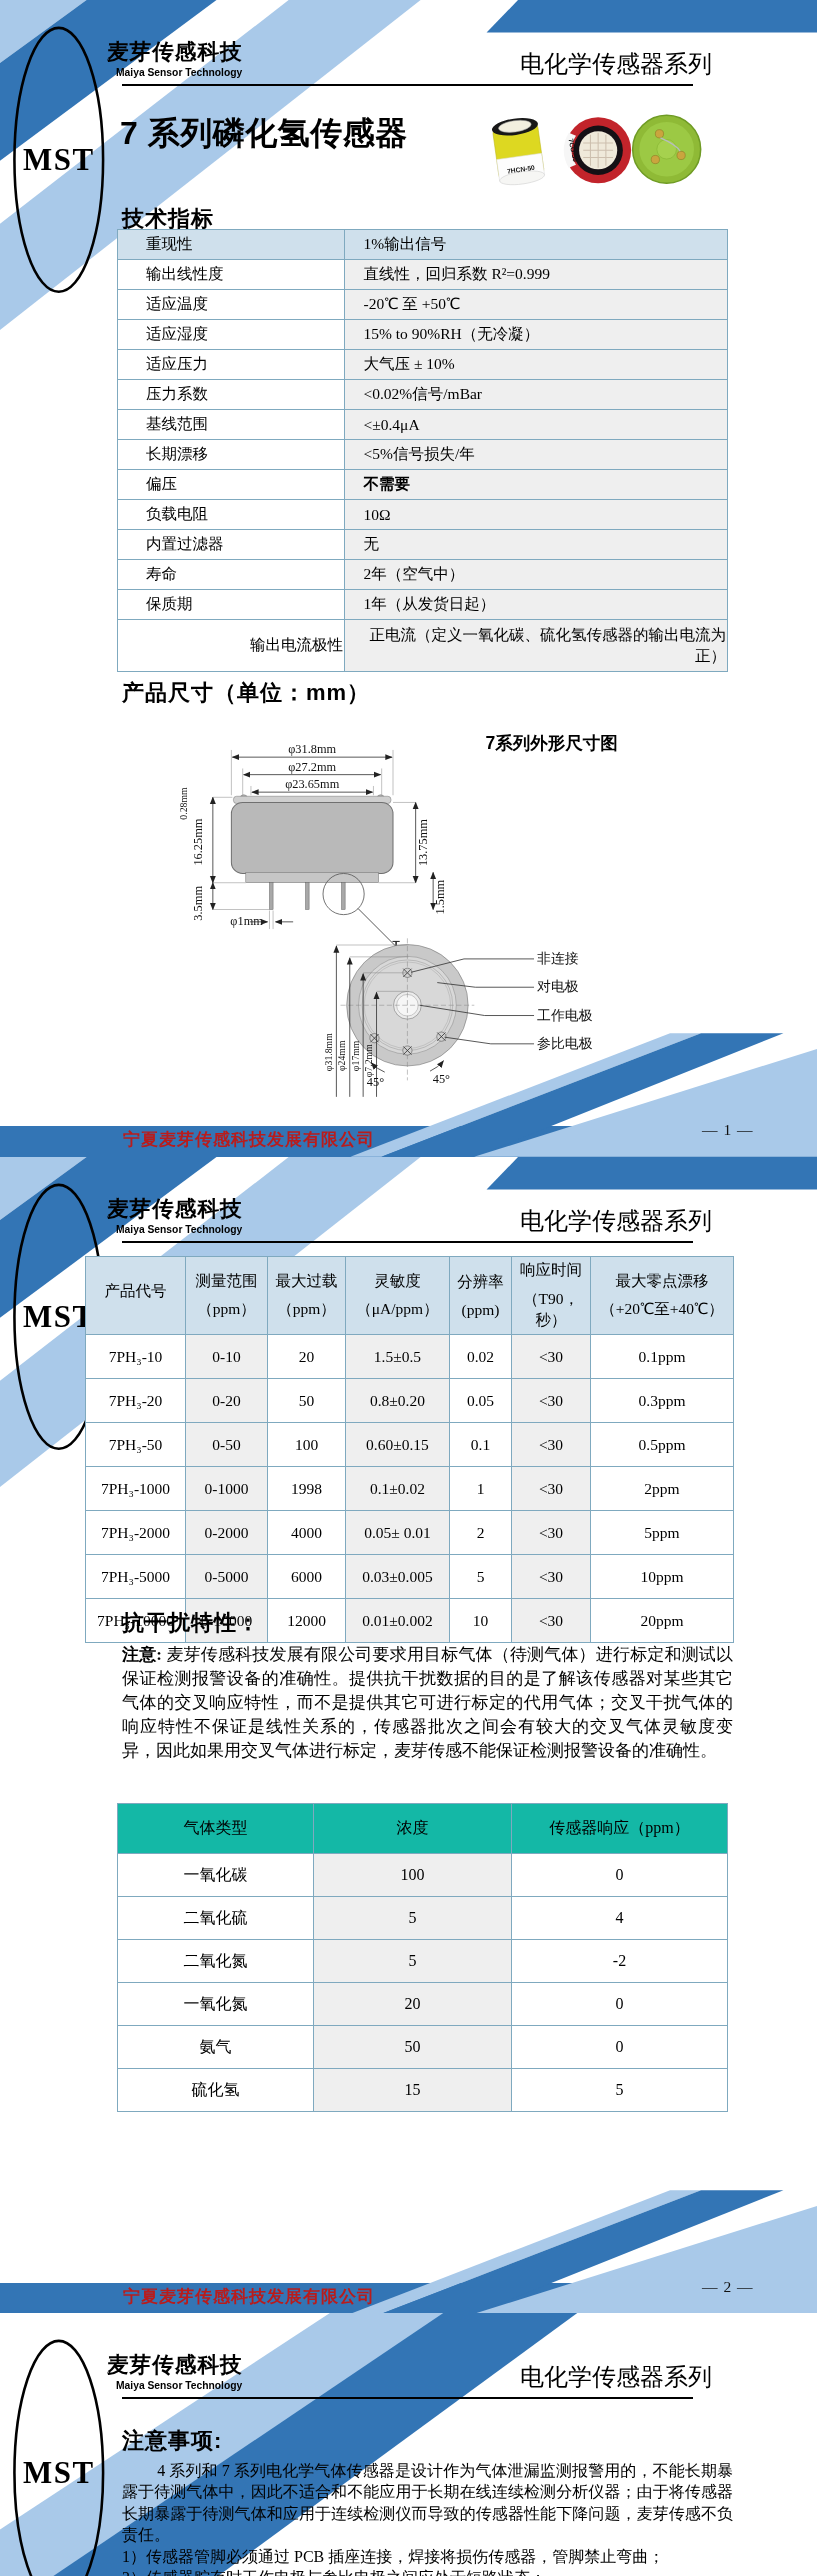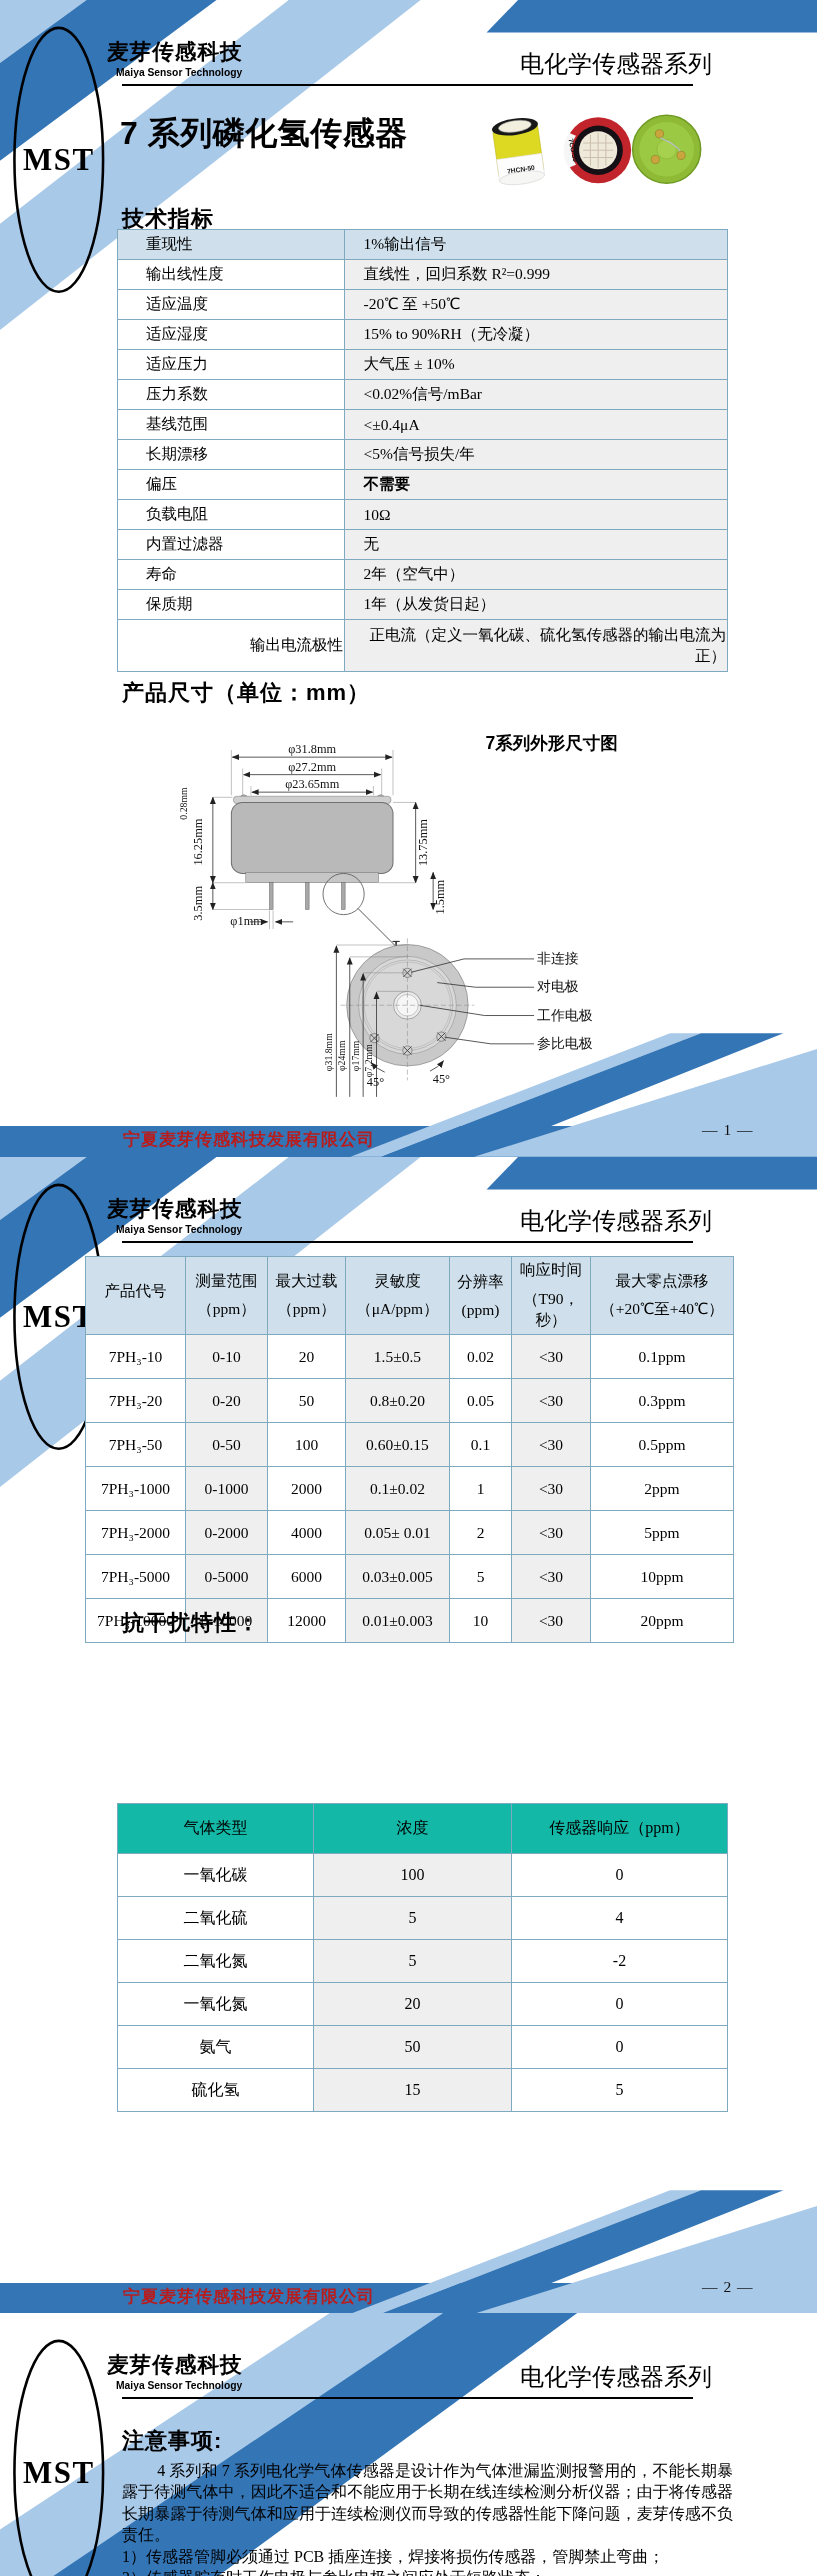--- a/index.html
+++ b/index.html
@@ -399,21 +399,21 @@
             <td>0-50</td>
             <td>100</td>
             <td>0.60±0.15</td>
             <td>0.1</td>
             <td>&lt;30</td>
             <td>0.5ppm</td>
         </tr>
         <tr>
           <td>7PH₃-1000</td>
             <td>0-1000</td>
-            <td>2000</td>
+            <td>1998</td>
             <td>0.1±0.02</td>
             <td>1</td>
             <td>&lt;30</td>
             <td>2ppm</td>
         </tr>
         <tr>
           <td>7PH₃-2000</td>
             <td>0-2000</td>
             <td>4000</td>
             <td>0.05± 0.01</td>
@@ -427,30 +427,34 @@
             <td>6000</td>
             <td>0.03±0.005</td>
             <td>5</td>
             <td>&lt;30</td>
             <td>10ppm</td>
         </tr>
         <tr>
           <td>7PH₃-10000</td>
             <td>0-10000</td>
             <td>12000</td>
-            <td>0.01±0.003</td>
+            <td>0.01±0.002</td>
             <td>10</td>
             <td>&lt;30</td>
             <td>20ppm</td>
         </tr>
       </tbody>
     </table>
 
     <div class="abs sec-h" style="left:122px;top:451px;">抗干扰特性：</div>
 
+    <div class="abs note-block">
+      <span class="b">注意:</span>
+      <span>麦芽传感科技发展有限公司要求用目标气体（待测气体）进行标定和测试以保证检测报警设备的准确性。提供抗干扰数据的目的是了解该传感器对某些其它气体的交叉响应特性，而不是提供其它可进行标定的代用气体；交叉干扰气体的响应特性不保证是线性关系的，传感器批次之间会有较大的交叉气体灵敏度变异，因此如果用交叉气体进行标定，麦芽传感不能保证检测报警设备的准确性。</span>
+    </div>
 
     <table class="abs dtable gas-table">
       <colgroup>
           <col style="width:196px">
           <col style="width:198px">
           <col>
         </colgroup>
       <tbody>
         <tr>
           <th>气体类型</th>

